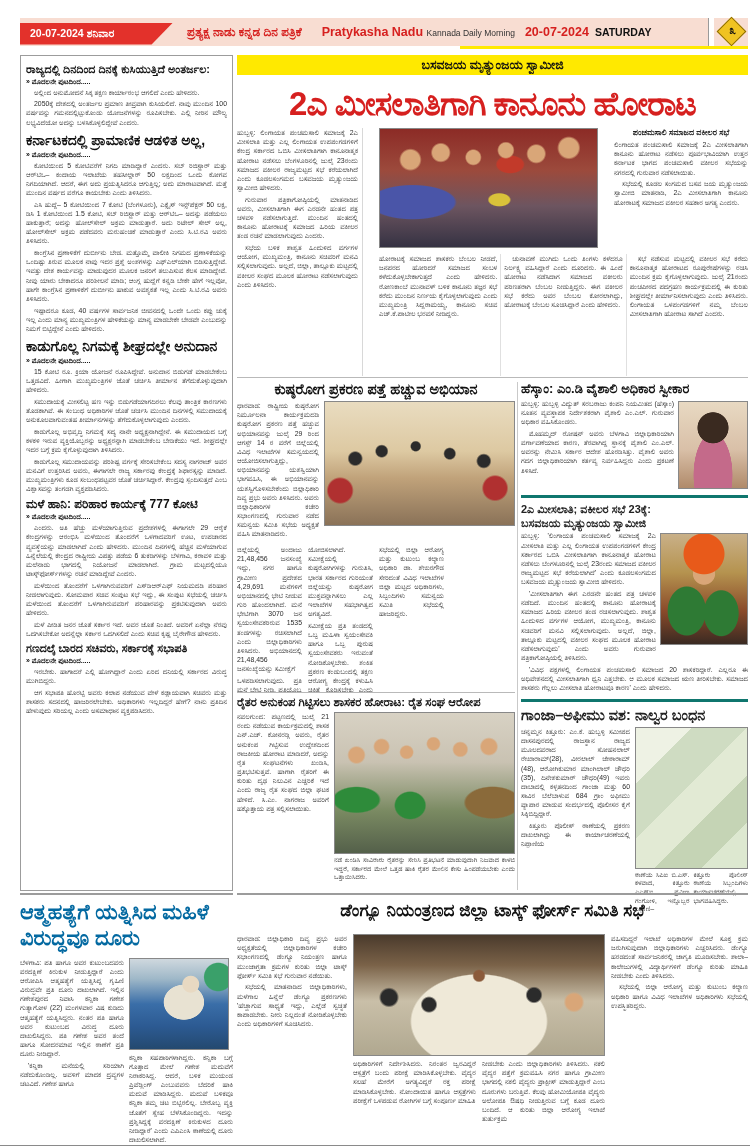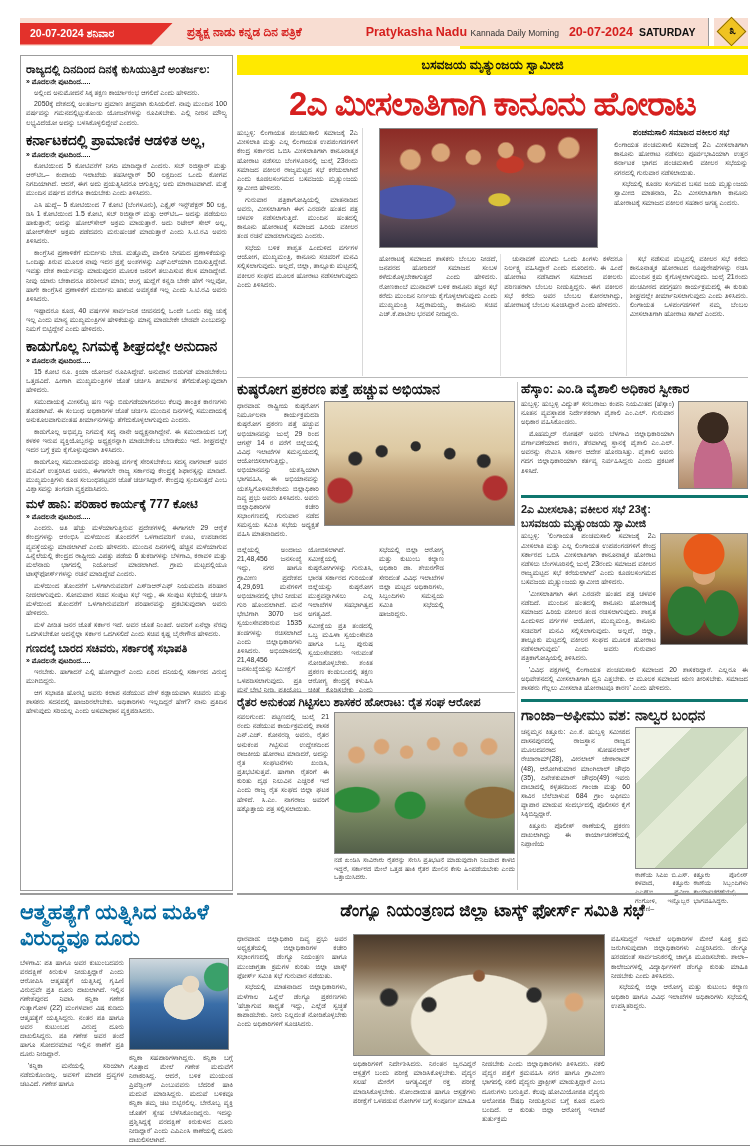--- a/index.html
+++ b/index.html
@@ -5,21 +5,21 @@
   html,body{margin:0;padding:0;background:#e9e9e9;}
   .page{position:relative;width:750px;height:1148px;background:#ffffff;overflow:hidden;
         font-family:"Liberation Sans","DejaVu Sans",sans-serif;color:#222;}
   
   .masthead{position:absolute;left:20px;top:18px;width:688px;height:28px;background:#f8ddd2;
             display:flex;align-items:center;}
   .datebox{height:22px;margin-top:3px;background:#e3312b;color:#fff;font-weight:bold;font-size:10.5px;
            display:flex;align-items:center;padding:0 18px 0 10px;
            clip-path:polygon(0 0,100% 0,86% 100%,0 100%);min-width:125px;text-align:center;}
   .tagline{color:#d6201f;font-weight:bold;font-size:12px;margin-left:14px;}
-  .mast-en{margin-left:64px;font-size:12.5px;font-weight:bold;color:#d6201f;white-space:nowrap;}
+  .mast-en{margin-left:20px;font-size:12.5px;font-weight:bold;color:#d6201f;white-space:nowrap;}
   .mast-sub{font-size:8.5px;font-weight:normal;color:#333;}
   .mast-date{color:#d6201f;font-weight:bold;font-size:12.5px;margin-left:10px;}
   .mast-day{color:#111;font-size:10.5px;font-weight:bold;margin-left:6px;}
   .head-div{position:absolute;left:708px;top:18px;width:1px;height:28px;background:#9a9a9a;}
   .pagenum-wrap{position:absolute;left:714px;top:18px;width:34px;height:28px;background:#f8ddd2;}
   .pagenum{position:absolute;left:721px;top:21px;width:19px;height:19px;background:#f0c322;
            border:1px solid #8a6a00;transform:rotate(45deg);}
   .pagenum span{position:absolute;left:0;top:1px;width:19px;text-align:center;transform:rotate(-45deg);
            font-size:12px;font-weight:bold;color:#111;}
   .yellow-under{position:absolute;left:460px;top:46px;width:288px;height:3px;background:#ffe900;}
@@ -50,21 +50,21 @@
   .main-grid{position:absolute;left:237px;top:128px;width:511px;height:248px;display:grid;
              grid-template-columns:126px 1fr 134px;grid-template-rows:122px 1fr;column-gap:16px;overflow:hidden;}
   .main-left{grid-row:1/3;grid-column:1;border-right:1px solid #d8d8d8;padding-right:4px;overflow:hidden;}
   .main-photo{grid-row:1;grid-column:2;}
   .main-right{grid-row:1;grid-column:3;overflow:hidden;}
   .main-right h4{font-size:8px;font-weight:bold;margin:0 0 2px;text-align:center;}
   .main-below{grid-row:2;grid-column:2/4;column-count:3;column-gap:7px;column-rule:1px solid #e0e0e0;
               padding-top:4px;overflow:hidden;}
   
   .leprosy{position:absolute;left:237px;top:380px;width:278px;height:312px;overflow:hidden;}
-  .leprosy h3{font-size:14.5px;font-weight:bold;margin:1px 0 3px;color:#111;}
+  .leprosy h3{font-size:14.5px;font-weight:bold;margin:1px 0 3px;color:#111;text-align:center;}
   .lep-row{display:flex;gap:5px;}
   .lep-left{width:82px;flex:none;overflow:hidden;}
   .lep-cols{column-count:4;column-gap:6px;height:162px;column-fill:auto;margin-top:4px;overflow:hidden;}
   
   .farmer{position:absolute;left:237px;top:694px;width:278px;height:196px;overflow:hidden;}
   .farmer h3{font-size:11.5px;font-weight:bold;margin:2px 0 3px;color:#111;}
   .farm-row{display:flex;gap:5px;}
   .farm-left{width:92px;flex:none;overflow:hidden;}
   
   .rightcol{position:absolute;left:521px;top:380px;width:227px;height:552px;overflow:hidden;}

